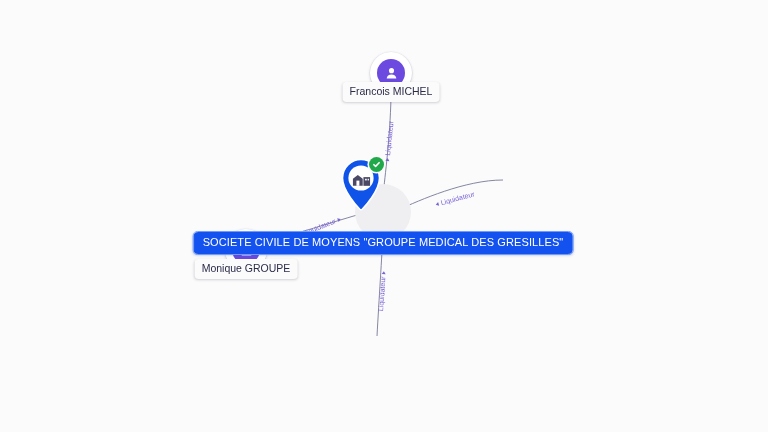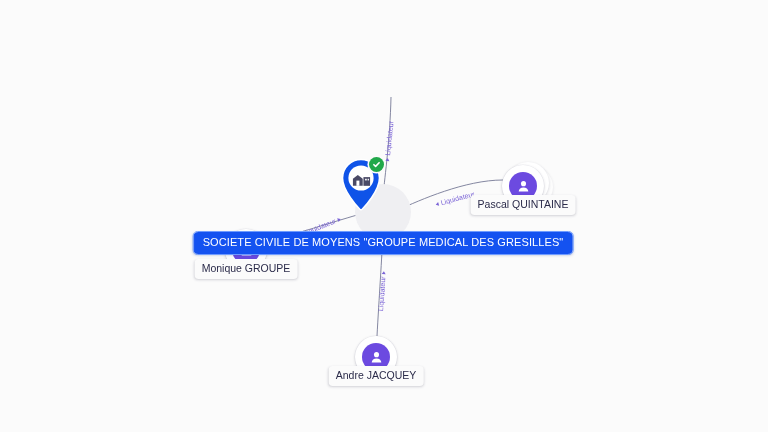--- a/index.html
+++ b/index.html
@@ -143,56 +143,45 @@
   <div class="elabel rev" style="left:322px;top:226px;transform:translate(-50%,-50%) rotate(-22deg);">
     <span>Liquidateur</span>
     <span class="arrow" style="border-left:3.8px solid #7a63d6;border-right:0;"></span>
   </div>
 
   <div class="elabel" style="left:382px;top:291px;transform:translate(-50%,-50%) rotate(-86deg);">
     <span>Liquidateur</span>
     <span class="arrow"></span>
   </div>
 
-
-  <div class="pnode" style="left:523px;top:186px;">
-    <div class="pdisc stacked">
+  <div class="pnode" style="left:391px;top:73px;">
+    <div class="pdisc">
       <div class="pav">
         <svg width="17" height="17" viewBox="0 0 24 24" fill="#ffffff">
           <circle cx="12" cy="8" r="3.6"></circle>
           <path d="M5.2 19.2c0-3.8 3.1-5.9 6.8-5.9s6.8 2.1 6.8 5.9z"></path>
         </svg>
       </div>
     </div>
-    <div class="chip">Pascal QUINTAINE</div>
-  </div>
+    <div class="chip">Francois MICHEL</div>
+  </div>
+
 
   <div class="pnode" style="left:246px;top:250px;">
     <div class="pdisc">
       <div class="pav">
         <svg width="17" height="17" viewBox="0 0 24 24" fill="#ffffff">
           <circle cx="12" cy="8" r="3.6"></circle>
           <path d="M5.2 19.2c0-3.8 3.1-5.9 6.8-5.9s6.8 2.1 6.8 5.9z"></path>
         </svg>
       </div>
     </div>
     <div class="chip">Monique GROUPE</div>
   </div>
 
-  <div class="pnode" style="left:376px;top:357px;">
-    <div class="pdisc">
-      <div class="pav">
-        <svg width="17" height="17" viewBox="0 0 24 24" fill="#ffffff">
-          <circle cx="12" cy="8" r="3.6"></circle>
-          <path d="M5.2 19.2c0-3.8 3.1-5.9 6.8-5.9s6.8 2.1 6.8 5.9z"></path>
-        </svg>
-      </div>
-    </div>
-    <div class="chip">Andre JACQUEY</div>
-  </div>
 
   <div id="company" style="left:383px;top:212px;">
     <div class="halo"></div>
     <div class="pinwrap" style="transform:translate(-22px,-27px);">
       <svg class="pin" width="44" height="54" viewBox="0 0 44 54">
         <path d="M22 1.5C11.8 1.5 3.5 9.8 3.5 20c0 12.6 14.9 28.8 17.3 31.3.6.7 1.7.7 2.4 0C25.6 48.8 40.5 32.6 40.5 20 40.5 9.8 32.2 1.5 22 1.5z" fill="#0f53e8" stroke="#ffffff" stroke-width="1.6"></path>
         <circle cx="22" cy="20" r="12.6" fill="#ffffff"></circle>
       </svg>
       <div style="position:absolute;left:11.5px;top:9.5px;">
         <svg width="21" height="21" viewBox="0 0 24 24" fill="#4a4a66">

